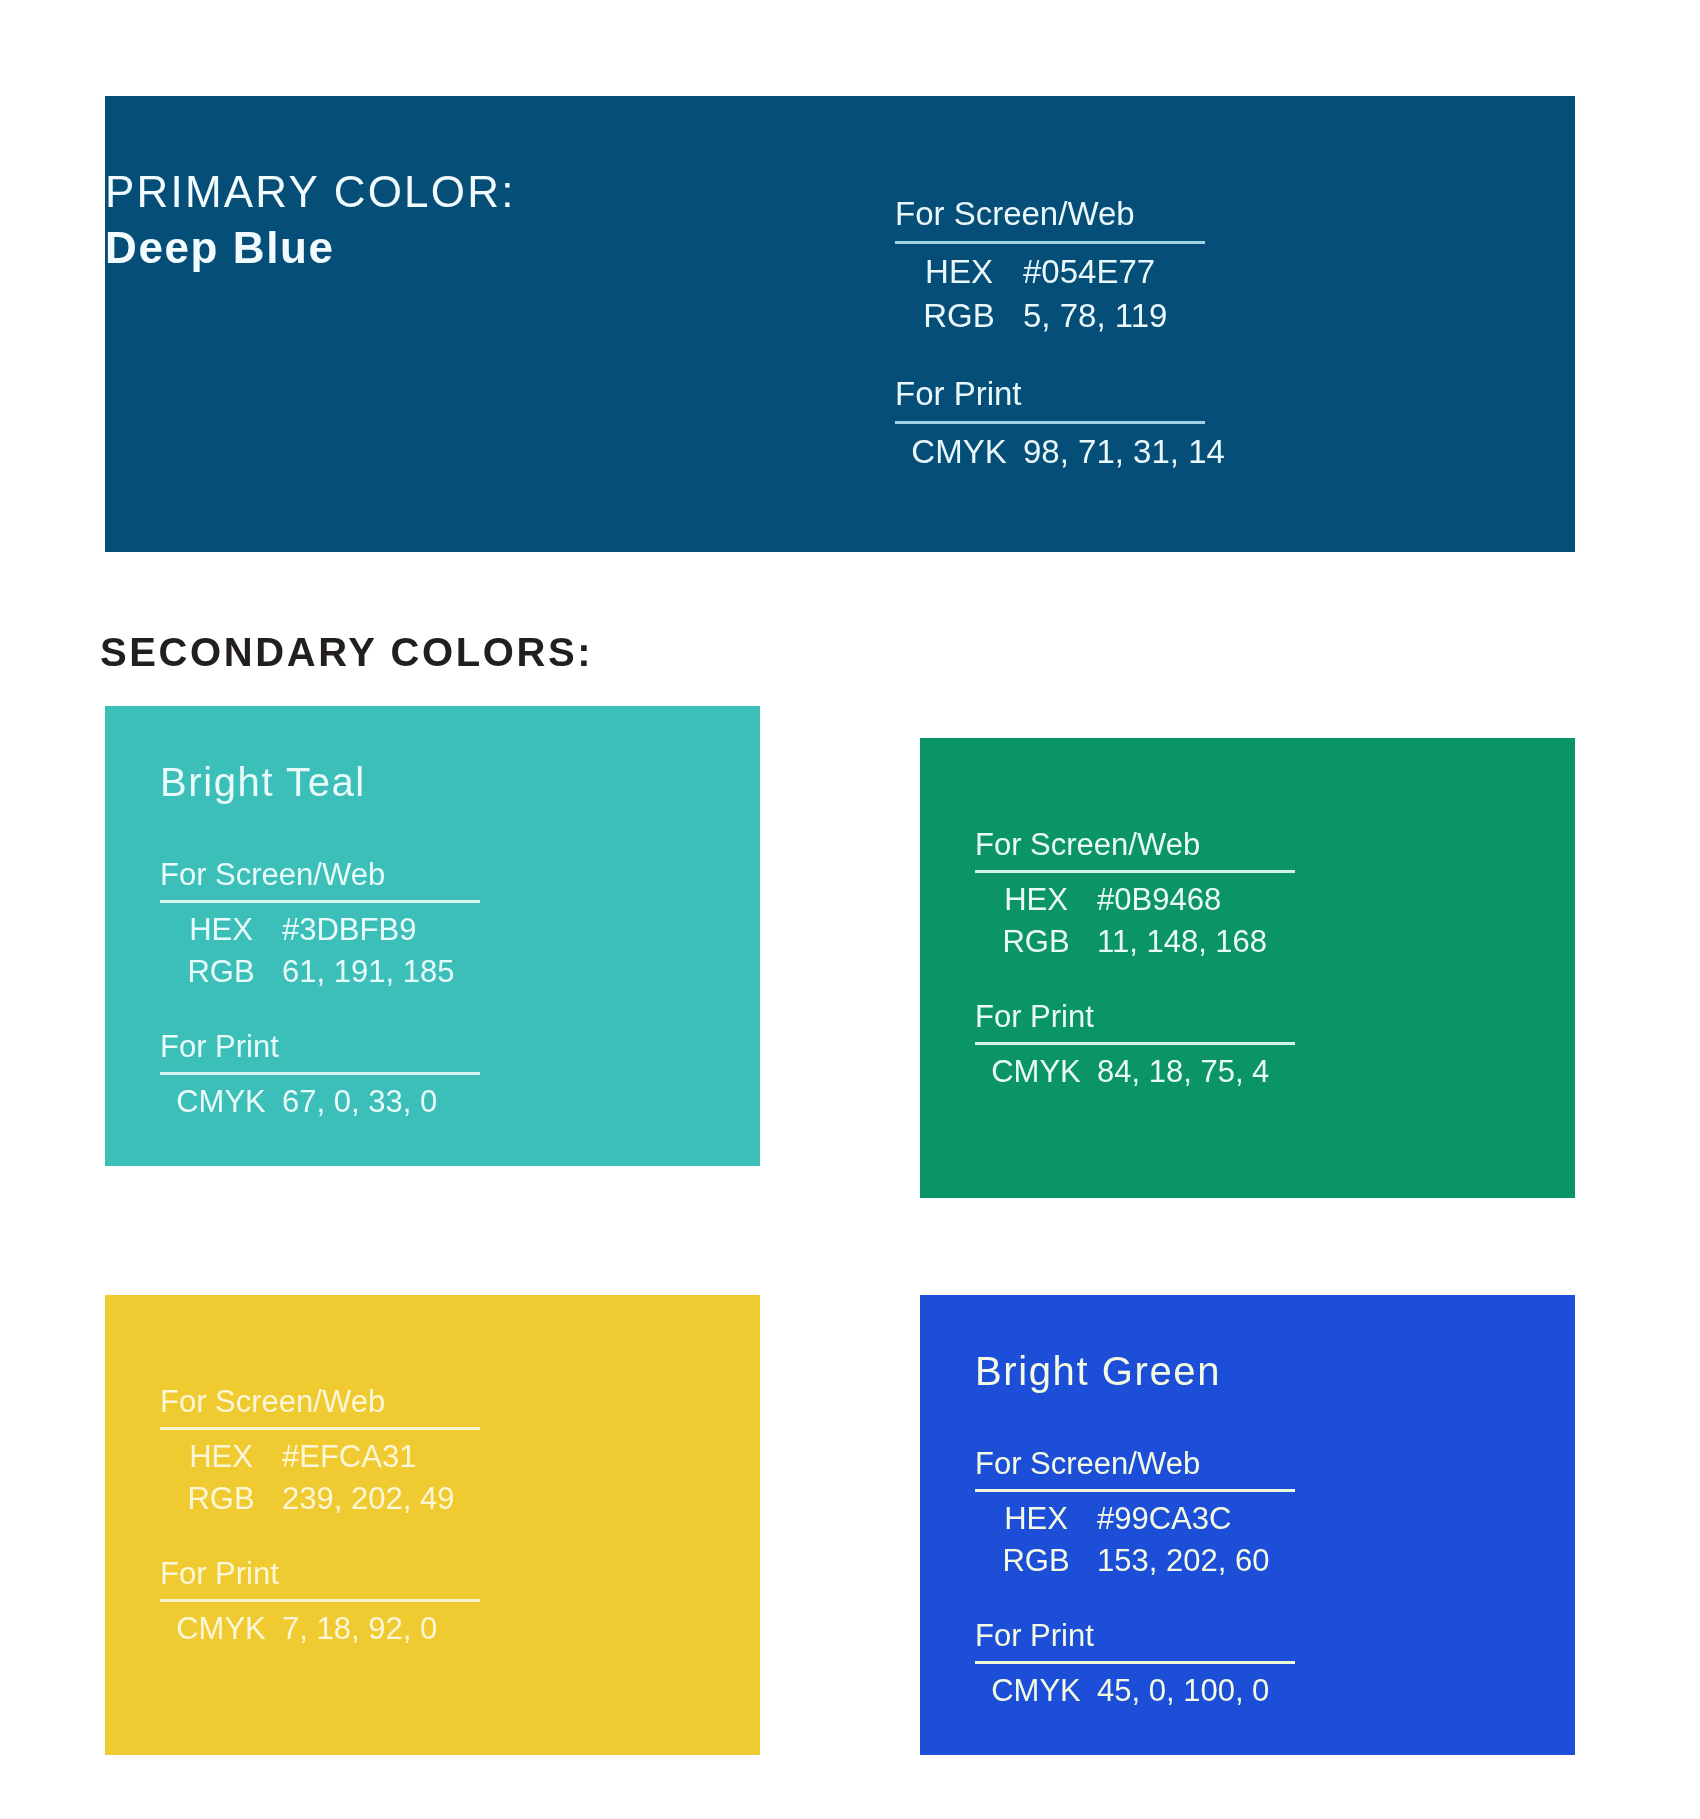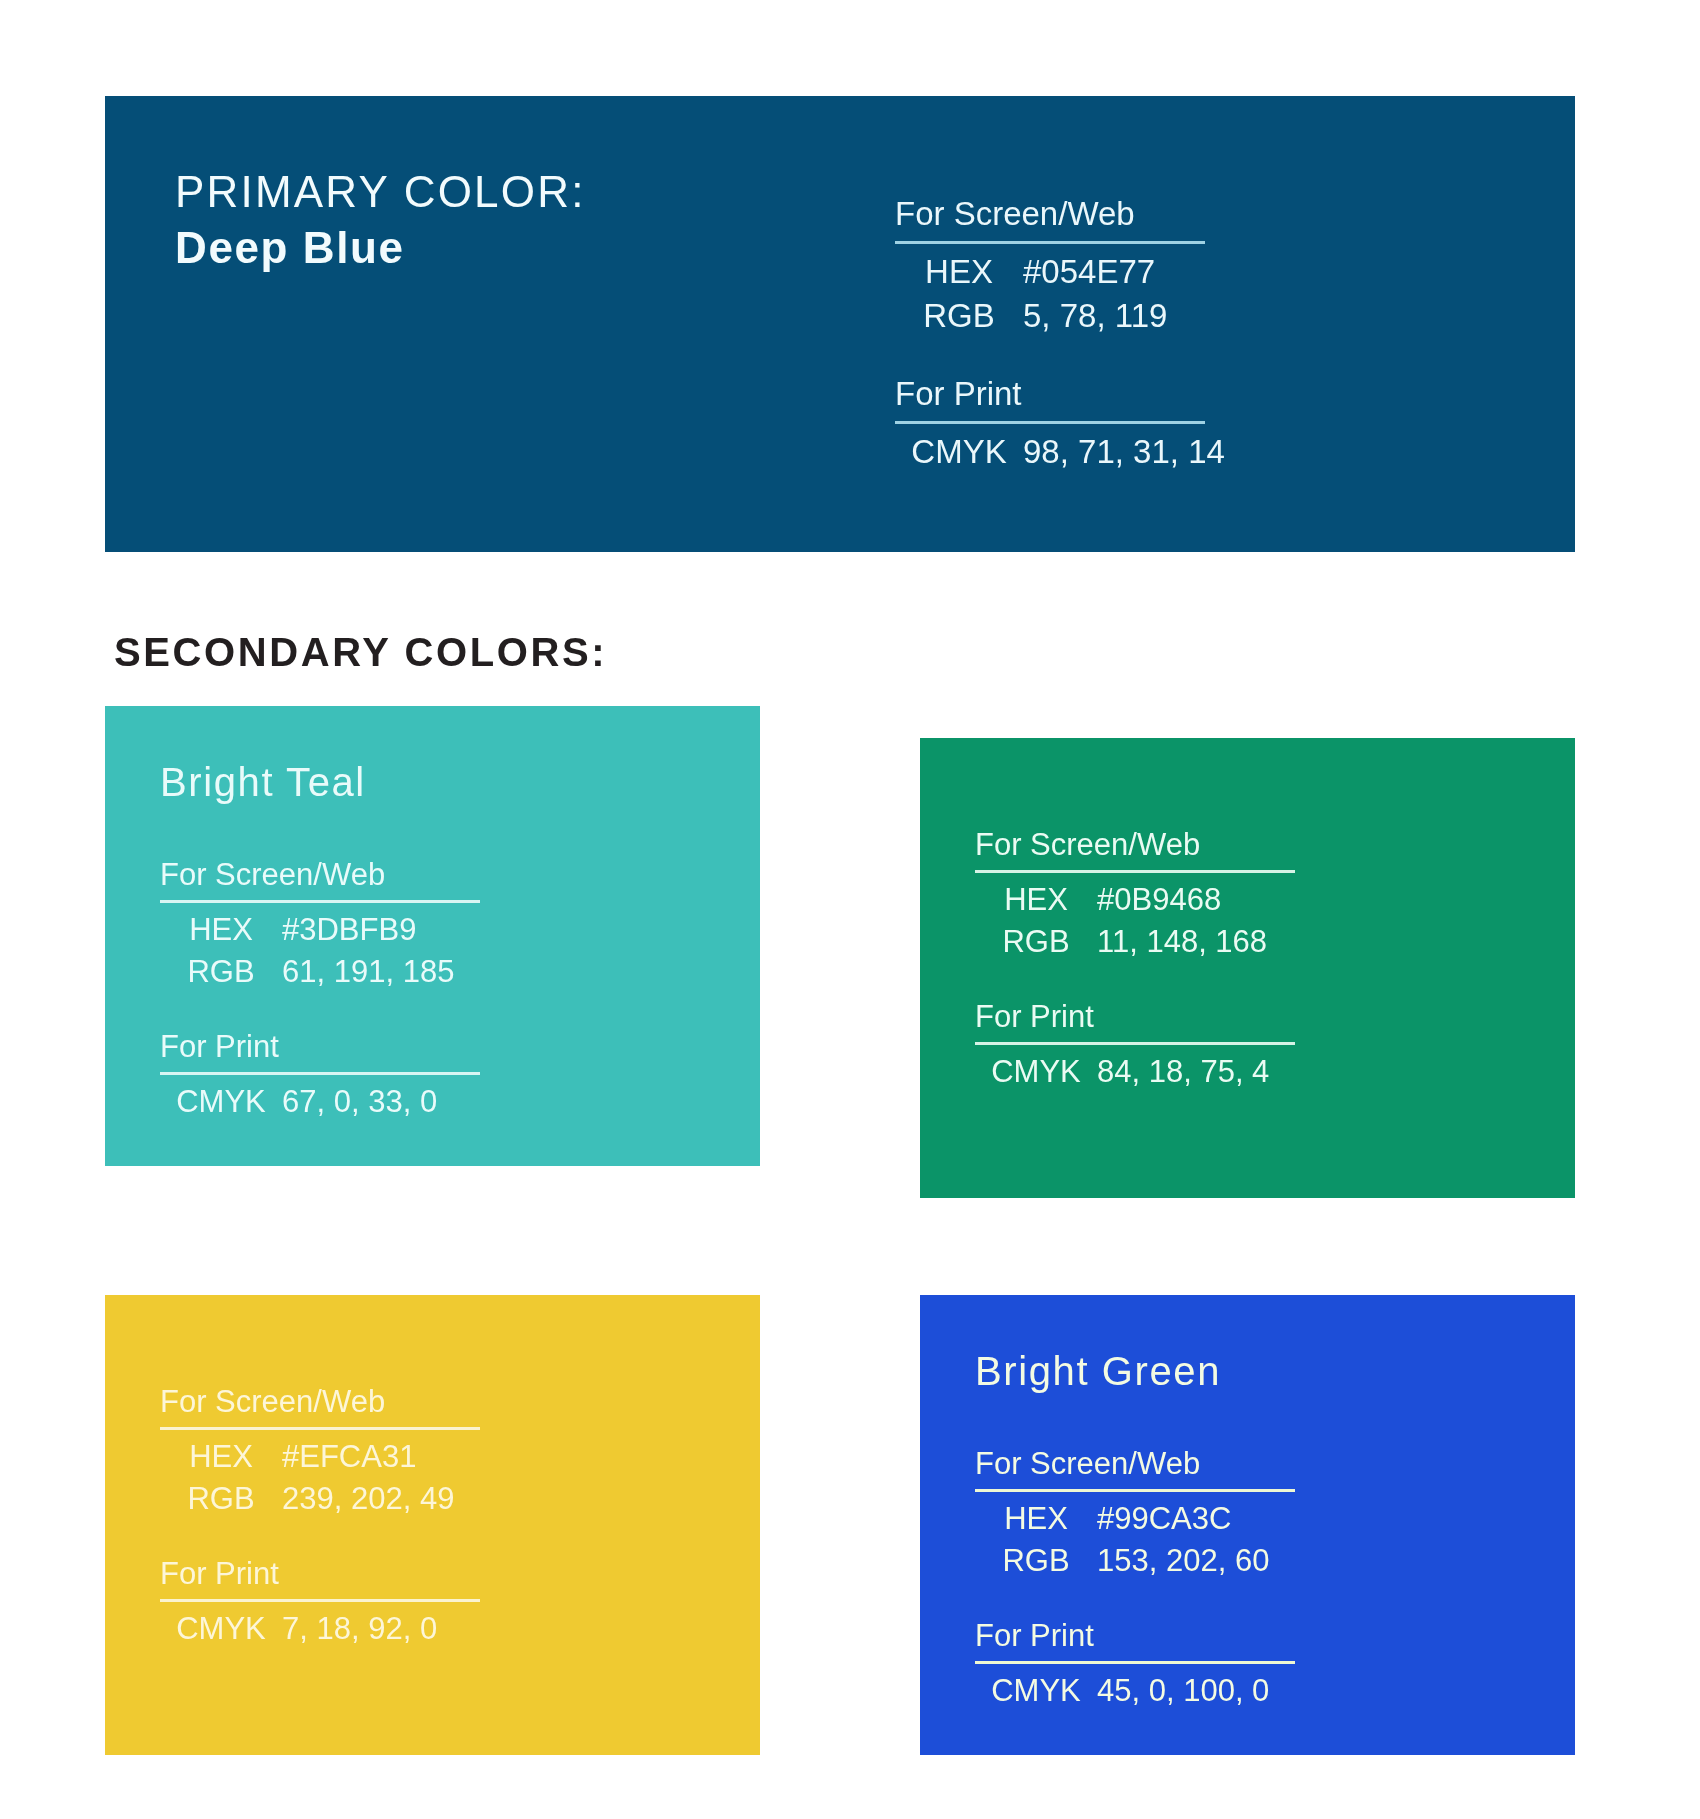--- a/index.html
+++ b/index.html
@@ -25,21 +25,20 @@
     left: 105px;
     top: 96px;
     width: 1470px;
     height: 456px;
     background: #054E77;
     display: flex;
     align-items: flex-start;
   }
 
   .primary-title-col {
-    padding-left: 70px;
     padding-top: 68px;
     width: 790px;
   }
 
   .primary-title-line1 {
     font-size: 44px;
     font-weight: 500;
     letter-spacing: 2.2px;
     color: #f2fbfd;
     line-height: 1.28;
@@ -87,21 +86,21 @@
   .spec-val { }
 
   
   .primary-spec-col .spec-heading,
   .primary-spec-col .spec-row { color: #eaf7fb; }
   .primary-spec-col .spec-rule { background: #9fd2e4; width: 310px; }
 
   
   .secondary-heading {
     position: absolute;
-    left: 114px;
+    left: 100px;
     top: 630px;
     font-size: 40px;
     font-weight: 700;
     letter-spacing: 2.6px;
     color: #231f20;
     white-space: nowrap;
   }
 
   
   .swatch {

